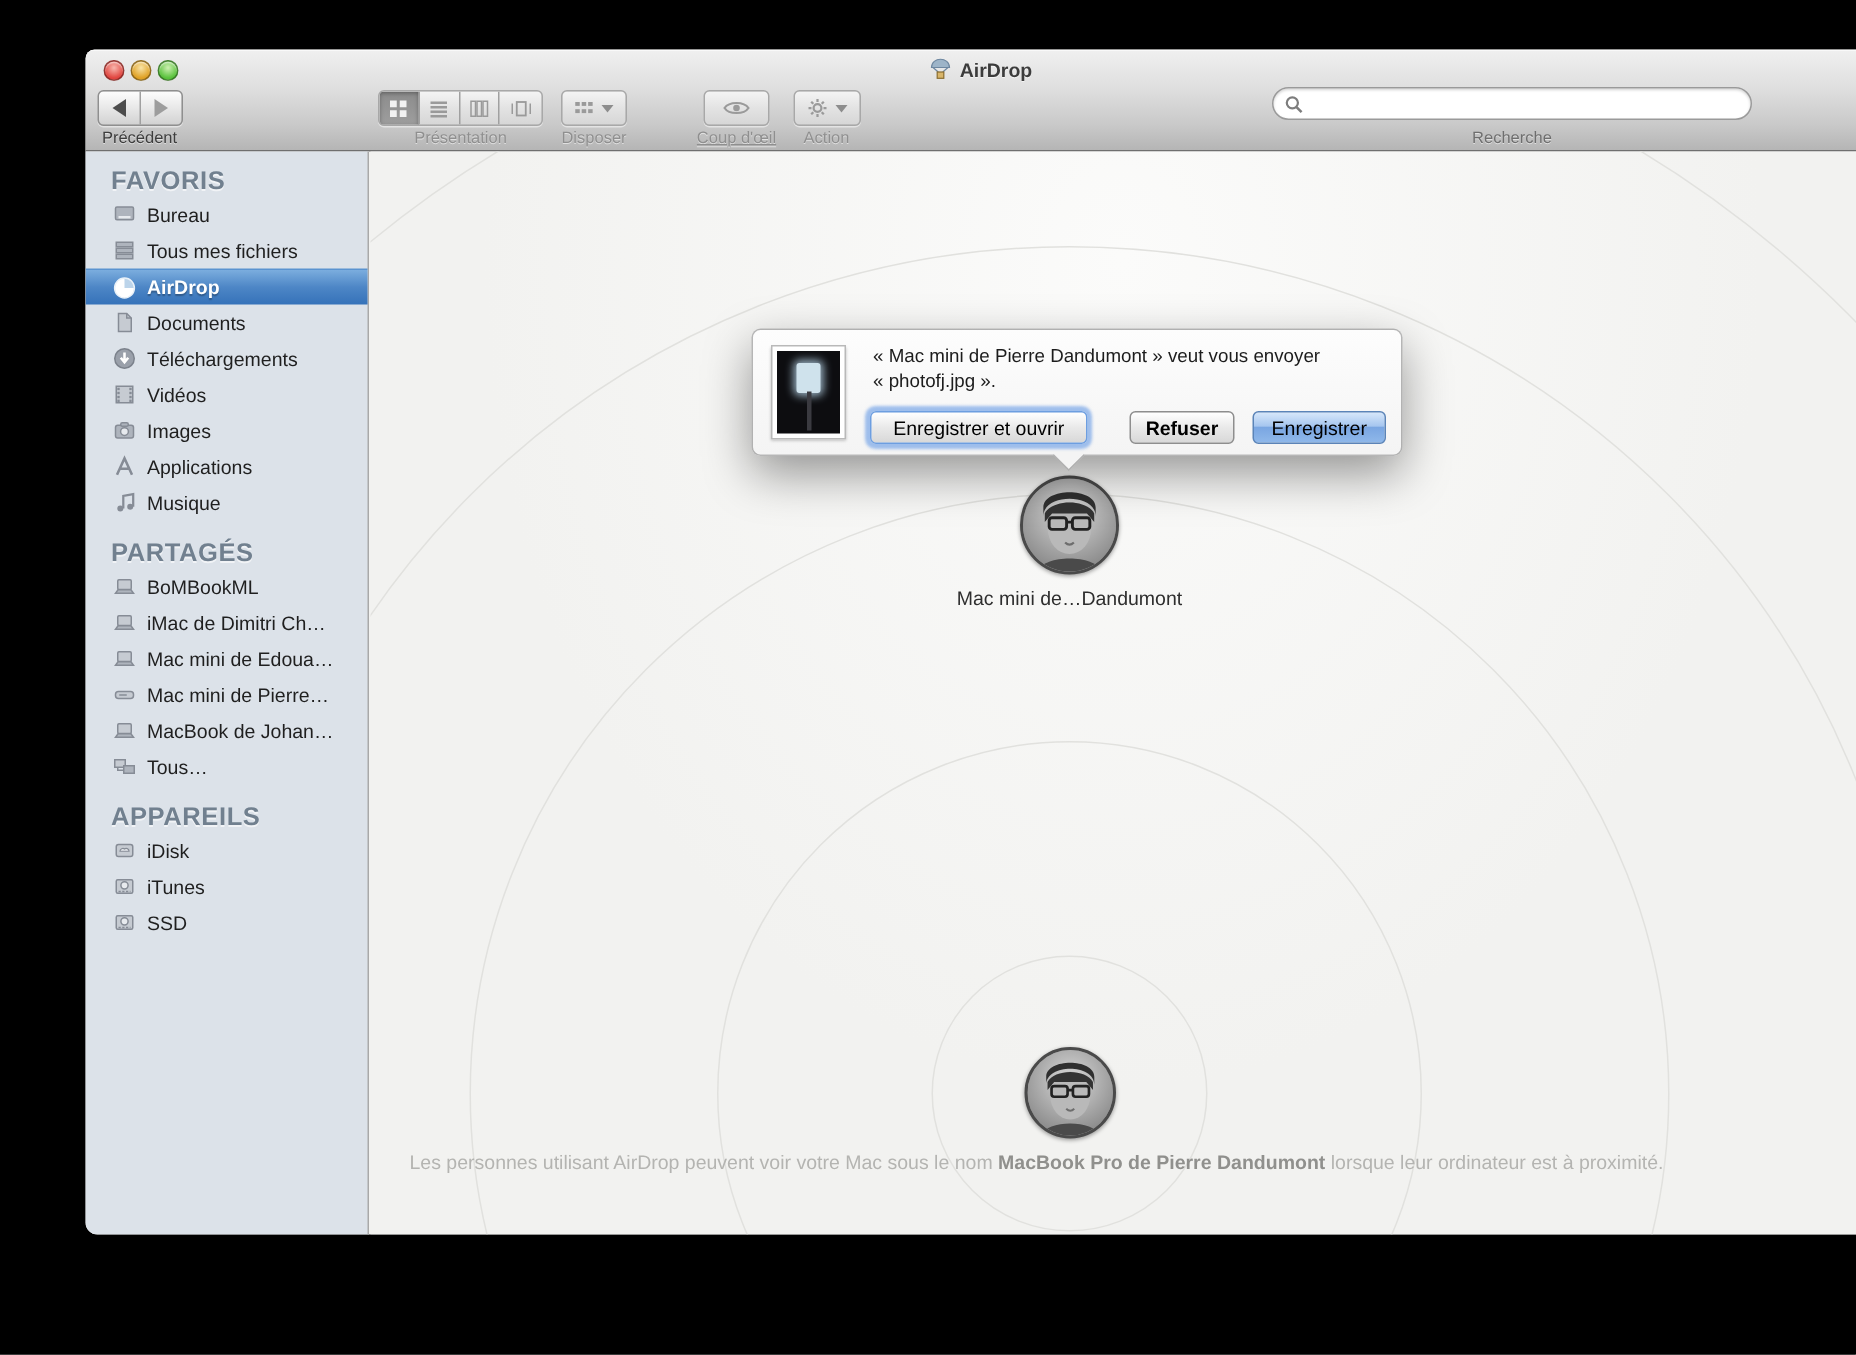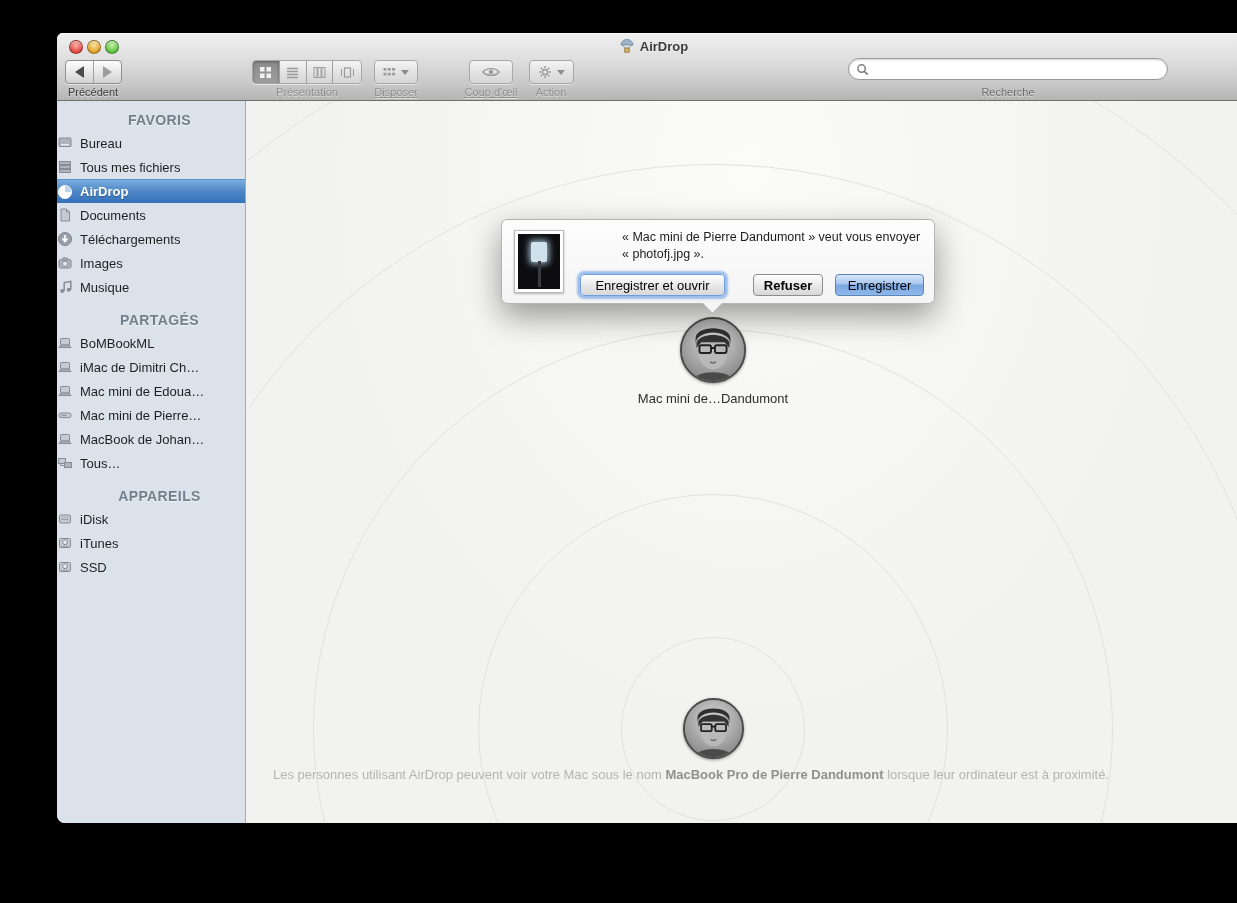--- a/index.html
+++ b/index.html
@@ -43,23 +43,23 @@
 
   .search-wrap { position:absolute; left:791px; top:25px; width:320px; height:22px;
     border-radius:12px; background:#fff; border:1px solid #9a9a9a;
     box-shadow:inset 0 1px 2px rgba(0,0,0,.18); display:flex; align-items:center; }
   .search-wrap input { border:none; outline:none; background:transparent; flex:1; height:18px;
     font-size:12px; font-family:"Liberation Sans",sans-serif; }
 
   
   .sidebar { position:absolute; left:0; top:68px; bottom:0; width:189px;
     background:#dce2e9; border-right:1px solid #a9a9a9; padding-top:9px; }
-  .sb-header { height:21px; line-height:21px; padding-left:17px; font-size:14px; font-weight:bold;
-    color:#71808f; letter-spacing:.4px; text-shadow:0 1px 0 rgba(255,255,255,.6);text-align:center; }
-  .sb-item { height:24px; display:flex; align-items:center; padding-left:0; gap:7px;
+  .sb-header { height:21px; line-height:21px; padding-left:17px; font-size:17px; font-weight:bold;
+    color:#71808f; letter-spacing:.4px; text-shadow:0 1px 0 rgba(255,255,255,.6); }
+  .sb-item { height:24px; display:flex; align-items:center; padding-left:18px; gap:7px;
     font-size:13px; color:#1f1f1f; white-space:nowrap; cursor:default; }
   .sb-item .si { flex:0 0 16px; }
   .sb-item.sel { background:linear-gradient(180deg,#7badde 0%,#4d86c6 50%,#3572b9 100%);
     border-top:1px solid #5a93d0; color:#fff; font-weight:bold; text-shadow:0 1px 1px rgba(0,0,0,.3); }
   .sb-gap { height:11px; }
 
   
   .main { position:absolute; left:190px; top:68px; right:0; bottom:0; overflow:hidden;
     background:radial-gradient(ellipse at 50% 10%, #fbfbfa 0%, #f2f2f0 60%); }
   .ring { position:absolute; border:1px solid #e1e1de; border-radius:50%; }
@@ -75,21 +75,21 @@
     border-radius:6px; box-shadow:0 12px 32px rgba(0,0,0,.4); }
   .dialog .tail { position:absolute; left:203px; bottom:-8px; width:15px; height:15px;
     background:#f4f4f4; border-right:1px solid rgba(0,0,0,.28); border-bottom:1px solid rgba(0,0,0,.28);
     transform:rotate(45deg); }
   .thumb { position:absolute; left:12px; top:10px; width:50px; height:63px; background:#fff;
     border:1px solid #b9b9b9; box-shadow:0 1px 2px rgba(0,0,0,.25); padding:3px; }
   .thumb .photo { width:100%; height:100%; background:#0d0d10; position:relative; overflow:hidden; }
   .thumb .sign { position:absolute; left:13px; top:8px; width:16px; height:20px;
     background:#cfe2ec; border-radius:2px; box-shadow:0 0 6px 2px rgba(190,220,240,.8); }
   .thumb .pole { position:absolute; left:20px; top:27px; width:3px; height:26px; background:#3a3a40; }
-  .dlg-text { position:absolute; left:80px; top:9px; font-size:12.5px; color:#1c1c1c; line-height:17px;margin-left:40px; }
+  .dlg-text { position:absolute; left:80px; top:9px; font-size:12.5px; color:#1c1c1c; line-height:17px; }
   .dlg-btn { position:absolute; top:54px; height:22px; border:1px solid #8e8e8e; border-radius:4px;
     background:linear-gradient(180deg,#ffffff,#e9e9e9 50%,#d8d8d8);
     font-size:13px; color:#000; font-family:"Liberation Sans",sans-serif;
     display:flex; align-items:center; justify-content:center; cursor:default; }
   .dlg-btn.focused { border-color:#6d9ee0; box-shadow:0 0 2px 3px rgba(110,160,230,.65); }
   .dlg-btn.default { background:linear-gradient(180deg,#d7e7fa 0%,#a6c6ef 45%,#7aa6e2 50%,#8fb8ea 100%);
     border-color:#5b84b8; }
 
   
   .notice { position:absolute; left:26px; top:664px; width:880px; text-align:left;
@@ -164,21 +164,21 @@
           <rect x="0.5" y="1" width="3" height="2.6"></rect>
             <rect x="4.8" y="1" width="3" height="2.6"></rect>
             <rect x="9.1" y="1" width="3" height="2.6"></rect>
           <rect x="0.5" y="5.8" width="3" height="2.6"></rect>
             <rect x="4.8" y="5.8" width="3" height="2.6"></rect>
             <rect x="9.1" y="5.8" width="3" height="2.6"></rect>
         </g>
       </svg>
       <span class="caret"></span>
     </div>
-    <span class="tb-label dim" style="left:339px;text-decoration:underline;">Disposer</span>
+    <span class="tb-label dim" style="left:339px;">Disposer</span>
 
     <div class="tb-btn disabled" style="left:412px; width:44px;">
       <svg width="18" height="12" viewBox="0 0 18 12">
         <path d="M1 6 C4 1.5 14 1.5 17 6 C14 10.5 4 10.5 1 6 Z" fill="none" stroke="#9a9a9a" stroke-width="1.4"></path>
         <circle cx="9" cy="6" r="2.2" fill="#9a9a9a"></circle>
       </svg>
     </div>
     <span class="tb-label dim" style="left:434px;text-decoration:underline;">Coup d'œil</span>
 
     <div class="tb-btn disabled" style="left:472px; width:45px;">
@@ -252,26 +252,52 @@
           <svg width="16" height="16" viewBox="0 0 16 16">
             <circle cx="8" cy="8" r="6.5" fill="#9aa0aa" stroke="#7c828c"></circle>
             <path d="M8 4 V9 M5.5 7.5 L8 10.5 L10.5 7.5" stroke="#fff" stroke-width="1.7" fill="none"></path>
           </svg>
         </span>
       <span>Téléchargements</span>
     </div>
     <div class="sb-item">
       <span class="si">
           <svg width="16" height="16" viewBox="0 0 16 16">
+            <rect x="2.5" y="2.5" width="11" height="11" fill="#c6cbd2" stroke="#868c96"></rect>
+            <g fill="#868c96">
+              <rect x="3.2" y="3.5" width="1.6" height="1.6"></rect>
+              <rect x="3.2" y="6.2" width="1.6" height="1.6"></rect>
+              <rect x="3.2" y="8.9" width="1.6" height="1.6"></rect>
+              <rect x="3.2" y="11.4" width="1.6" height="1.6"></rect>
+              <rect x="11.2" y="3.5" width="1.6" height="1.6"></rect>
+              <rect x="11.2" y="6.2" width="1.6" height="1.6"></rect>
+              <rect x="11.2" y="8.9" width="1.6" height="1.6"></rect>
+              <rect x="11.2" y="11.4" width="1.6" height="1.6"></rect>
+            </g>
+          </svg>
+        </span>
+      <span>Vidéos</span>
+    </div>
+    <div class="sb-item">
+      <span class="si">
+          <svg width="16" height="16" viewBox="0 0 16 16">
             <rect x="2" y="4.5" width="12" height="8.5" rx="1.5" fill="#aeb4bd" stroke="#868c96"></rect>
             <rect x="5.5" y="2.8" width="5" height="2.4" rx="1" fill="#aeb4bd" stroke="#868c96"></rect>
             <circle cx="8" cy="8.7" r="2.6" fill="#e7eaee" stroke="#868c96"></circle>
           </svg>
         </span>
       <span>Images</span>
+    </div>
+    <div class="sb-item">
+      <span class="si">
+          <svg width="16" height="16" viewBox="0 0 16 16">
+            <path d="M3 13.5 L8 2.5 L13 13.5 M5 9.5 H11" fill="none" stroke="#868c96" stroke-width="1.7"></path>
+          </svg>
+        </span>
+      <span>Applications</span>
     </div>
     <div class="sb-item">
       <span class="si">
           <svg width="16" height="16" viewBox="0 0 16 16">
             <circle cx="5.2" cy="12" r="2" fill="#868c96"></circle>
             <circle cx="11.8" cy="10.8" r="2" fill="#868c96"></circle>
             <path d="M7.2 12 V3.6 L13.8 2.4 V10.8" fill="none" stroke="#868c96" stroke-width="1.5"></path>
           </svg>
         </span>
       <span>Musique</span>

